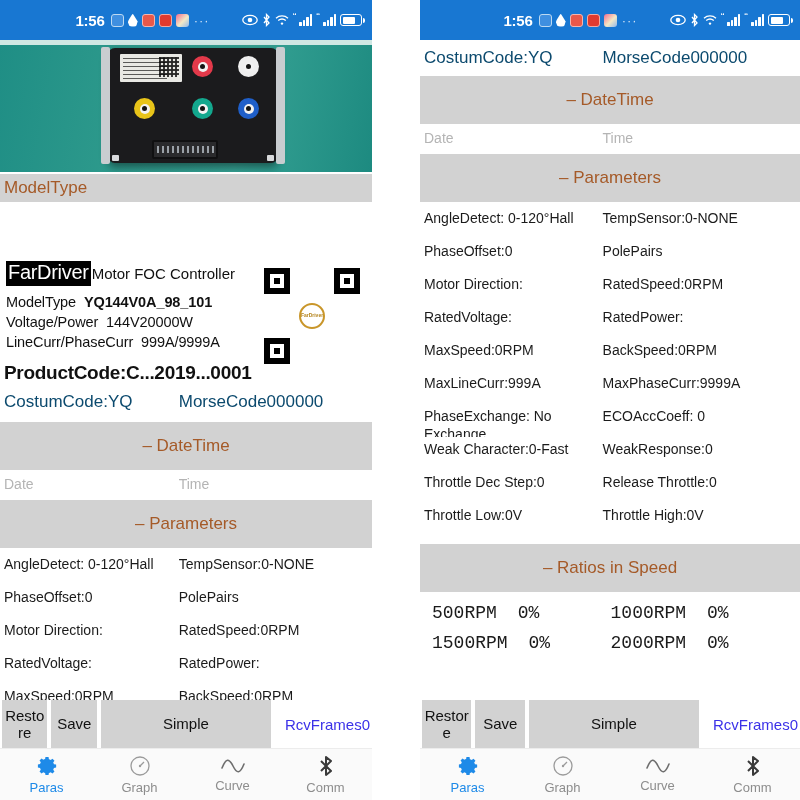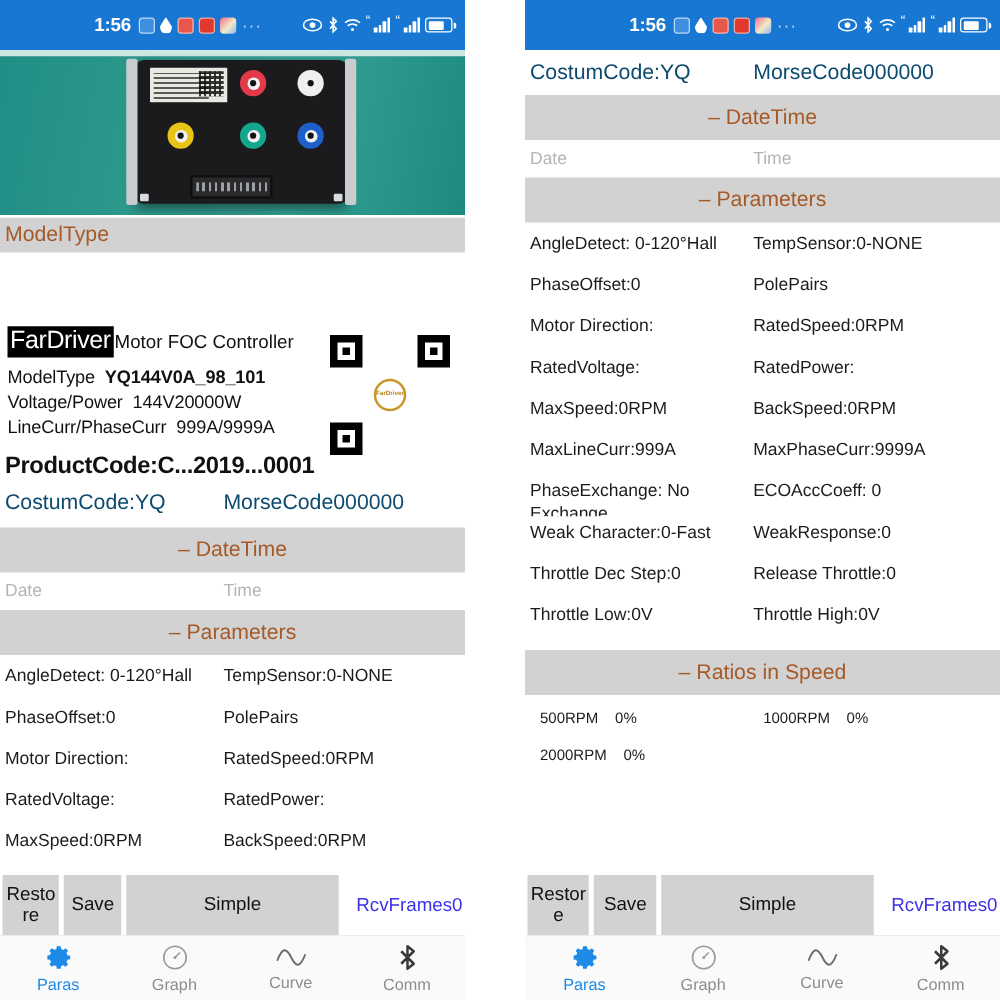--- a/index.html
+++ b/index.html
@@ -151,21 +151,21 @@
   .screw {
     position:absolute; width:7px; height:6px; background:#d8dadc; border-radius:1px;
   }
 
   
   .sec-head {
     background: #d2d2d2;
     color: #a55a28;
     font-size: 17px;
     display: flex; align-items: center; justify-content: center;
-    height: 36px;
+    height: 48px;
   }
   .sec-head.left-align {
     justify-content: flex-start;
     padding-left: 4px;
     height: 28px;
     font-size: 17px;
   }
 
   
   .label-card { padding: 10px 6px 2px 6px; position: relative; margin-top: 48px; }
@@ -217,21 +217,21 @@
 
   
   .params { padding: 4px 4px 0 4px; }
   .prow { display:flex; align-items:flex-start; height:33px; overflow:hidden; }
   .prow .cell { font-size:14px; color:#1b1b1b; line-height:1.25; padding-top:4px; }
   .prow .c1 { width:48%; padding-right:4px; }
   .prow .c2 { flex:1; }
 
   
   .ratio-row { display:flex; height:30px; padding:0 4px; }
-  .ratio-row .c1, .ratio-row .c2 { font-size:12px; color:#1b1b1b; padding-top:5px; }
+  .ratio-row .c1, .ratio-row .c2 { font-size:18px; color:#1b1b1b; padding-top:5px;font-family:Liberation Mono, monospace; }
   .ratio-row .c1 { width:48%; padding-left:8px;}
   .ratio-row .c2 { flex:1; padding-left:8px;}
   .ratio-row .pct { margin-left:10px; }
 
   
   .actions {
     position:absolute; left:0; right:0; bottom:52px;
     height:48px; display:flex; align-items:center; gap:4px; padding:0 2px;
     background:#ffffff;
   }
@@ -582,20 +582,24 @@
         <span class="c1">
           <span>500RPM</span>
           <span class="pct">0%</span>
         </span>
         <span class="c2">
           <span>1000RPM</span>
           <span class="pct">0%</span>
         </span>
       </div>
       <div class="ratio-row">
+        <span class="c1">
+          <span>1500RPM</span>
+          <span class="pct">0%</span>
+        </span>
         <span class="c2">
           <span>2000RPM</span>
           <span class="pct">0%</span>
         </span>
       </div>
     </div>
 
     <div class="actions">
       <div class="btn btn-restore">Restore</div>
       <div class="btn btn-save">Save</div>

